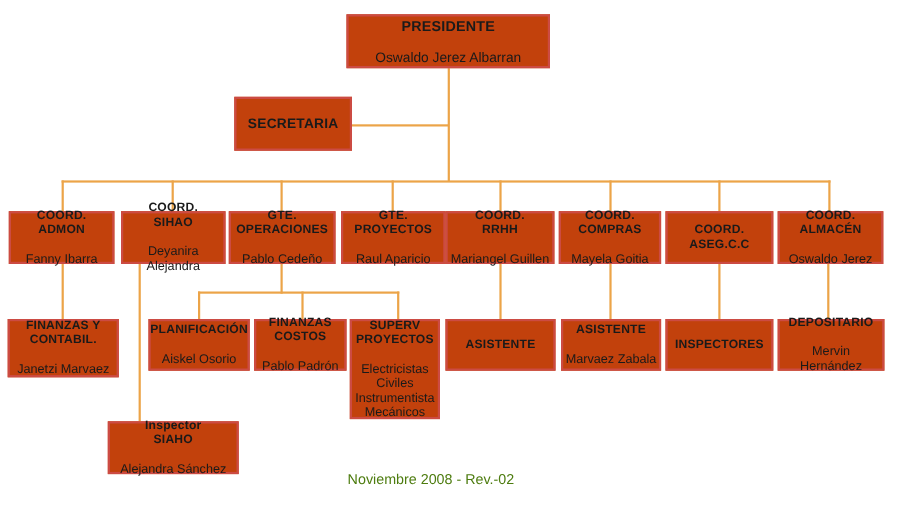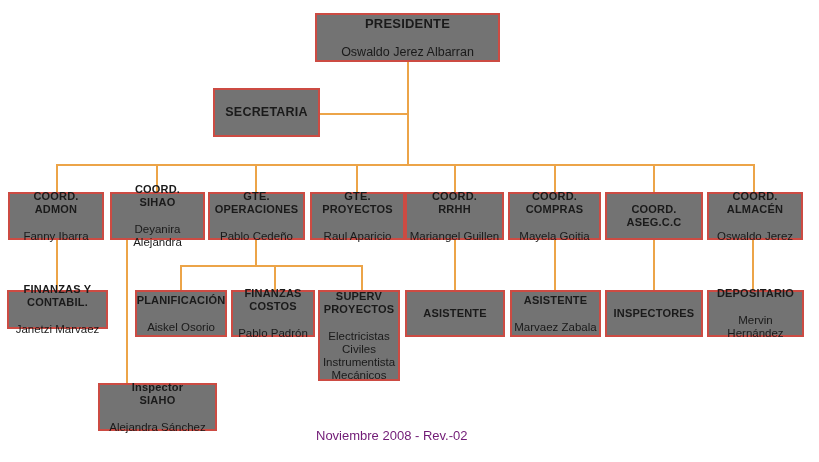--- a/index.html
+++ b/index.html
@@ -5,21 +5,21 @@
   html,body{margin:0;padding:0;background:#ffffff;}
   body{
     width:819px;height:462px;position:relative;overflow:hidden;
     font-family:"Liberation Sans","DejaVu Sans",sans-serif;
     color:#1a1a1a;
   }
   .canvas{position:absolute;left:0;top:0;width:819px;height:462px;}
   .box{
     position:absolute;
     border:2px solid #cc4b43;
-    background:#737373;
+    background:#c2410c;
     box-sizing:border-box;
     display:flex;flex-direction:column;justify-content:center;align-items:center;
     text-align:center;
     z-index:2;
   }
   .box .t{
     font-weight:bold;
     font-size:11px;line-height:13px;
     white-space:pre-line;
     letter-spacing:0.2px;
@@ -30,21 +30,21 @@
     margin-top:14px;
   }
   .box.big .t{font-size:13px;line-height:15px;}
   .box.big .n{font-size:12.5px;line-height:15px;}
   .box.mid .t{font-size:12.5px;line-height:15px;}
   .hline,.vline{position:absolute;background:#eca448;z-index:1;}
   .hline{height:2px;}
   .vline{width:2px;}
   .caption{
     position:absolute;left:316px;top:428px;
-    font-size:13px;color:#701a75;white-space:nowrap;
+    font-size:13px;color:#4d7c0f;white-space:nowrap;
   }
 </style>
 </head>
 <body>
 
 <div class="canvas">
 
   <div class="vline" style="left:407px;top:62px;height:103px"></div>
   <div class="hline" style="left:320px;top:113px;width:88px"></div>
   <div class="hline" style="left:56px;top:164px;width:699px"></div>
@@ -114,21 +114,21 @@
   <div class="box" style="left:605px;top:192px;width:98px;height:48px">
     <span class="t">COORD.
 ASEG.C.C</span>
   </div>
   <div class="box" style="left:707px;top:192px;width:96px;height:48px">
     <span class="t">COORD.
 ALMACÉN</span>
     <span class="n">Oswaldo Jerez</span>
   </div>
 
-  <div class="box" style="left:7px;top:290px;width:101px;height:39px">
+  <div class="box" style="left:7px;top:290px;width:101px;height:53px">
     <span class="t">FINANZAS Y
 CONTABIL.</span>
     <span class="n">Janetzi Marvaez</span>
   </div>
   <div class="box" style="left:135px;top:290px;width:92px;height:47px">
     <span class="t">PLANIFICACIÓN</span>
     <span class="n">Aiskel Osorio</span>
   </div>
   <div class="box" style="left:231px;top:290px;width:84px;height:47px">
     <span class="t">FINANZAS

